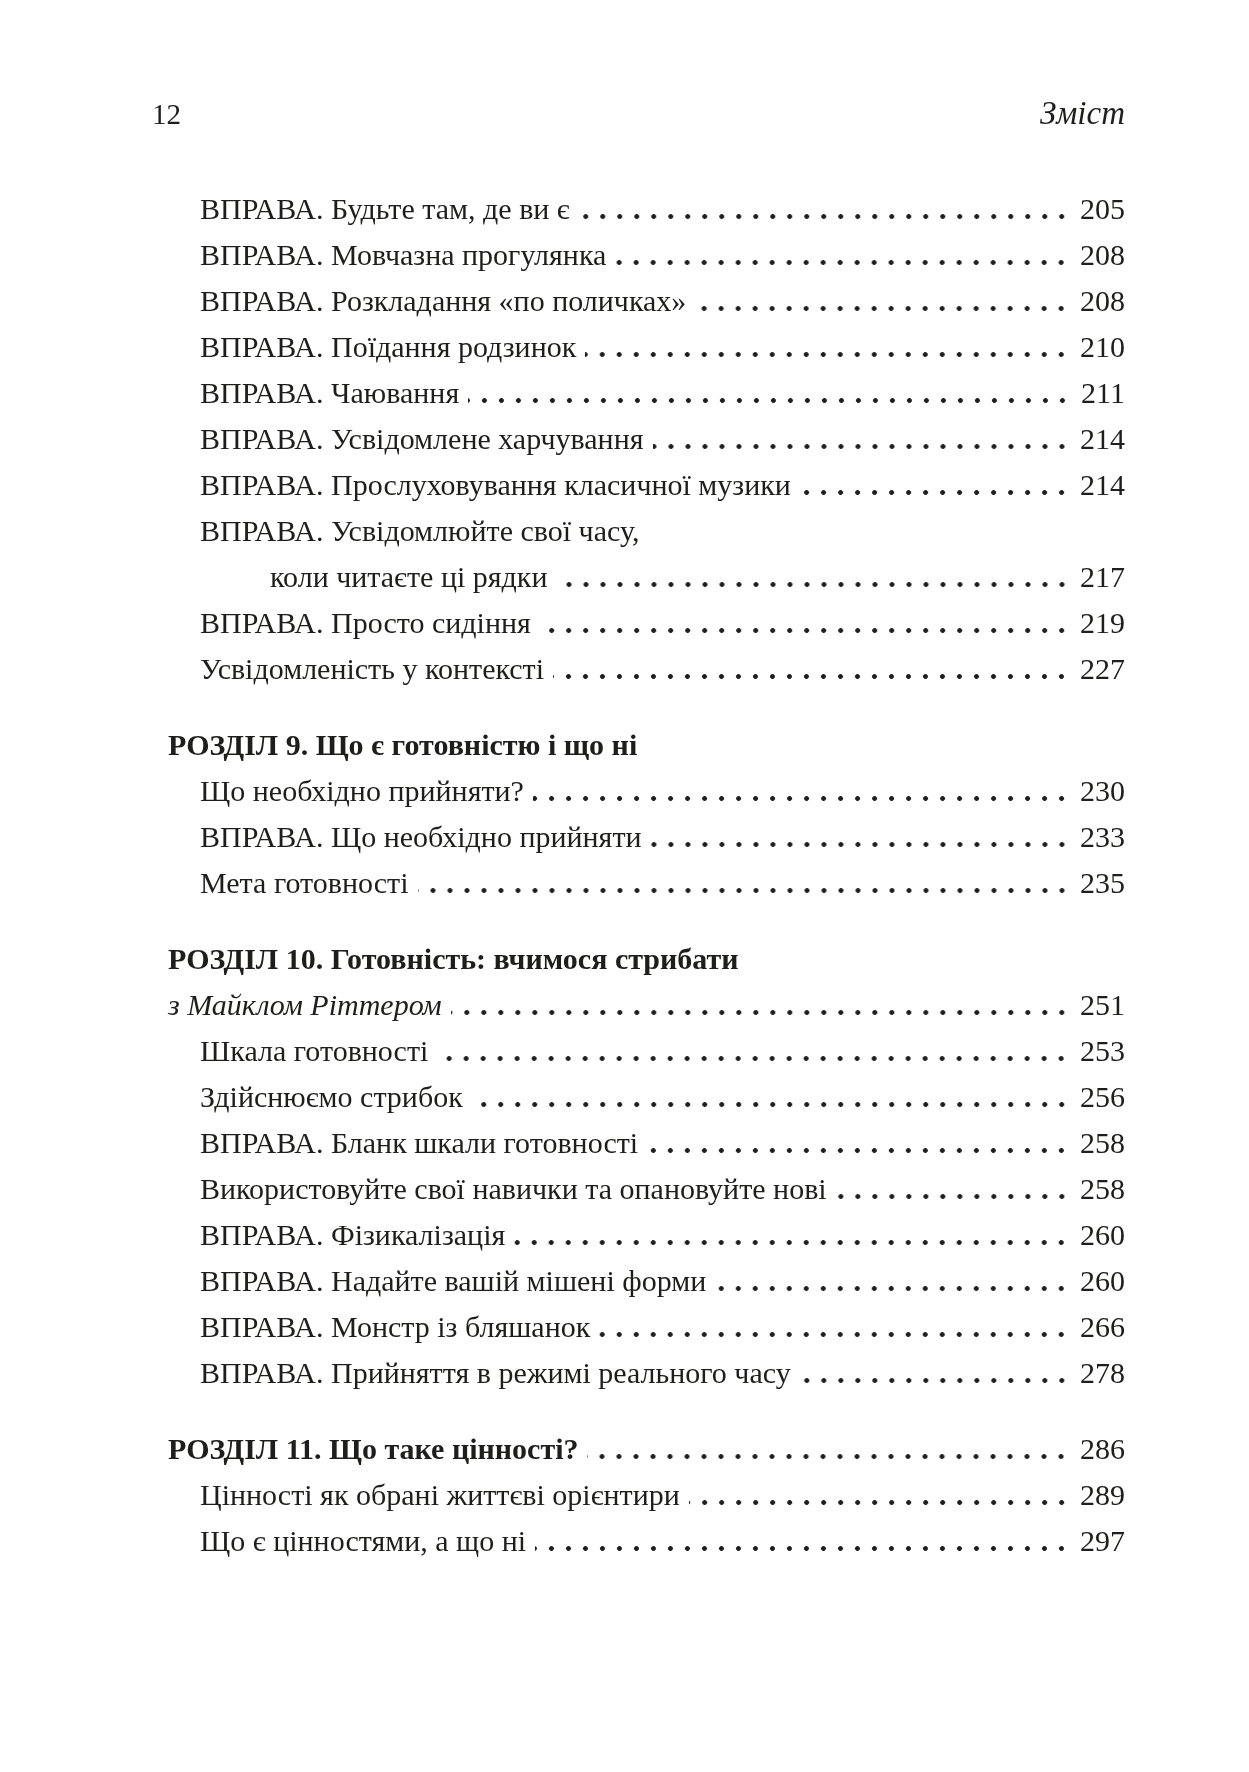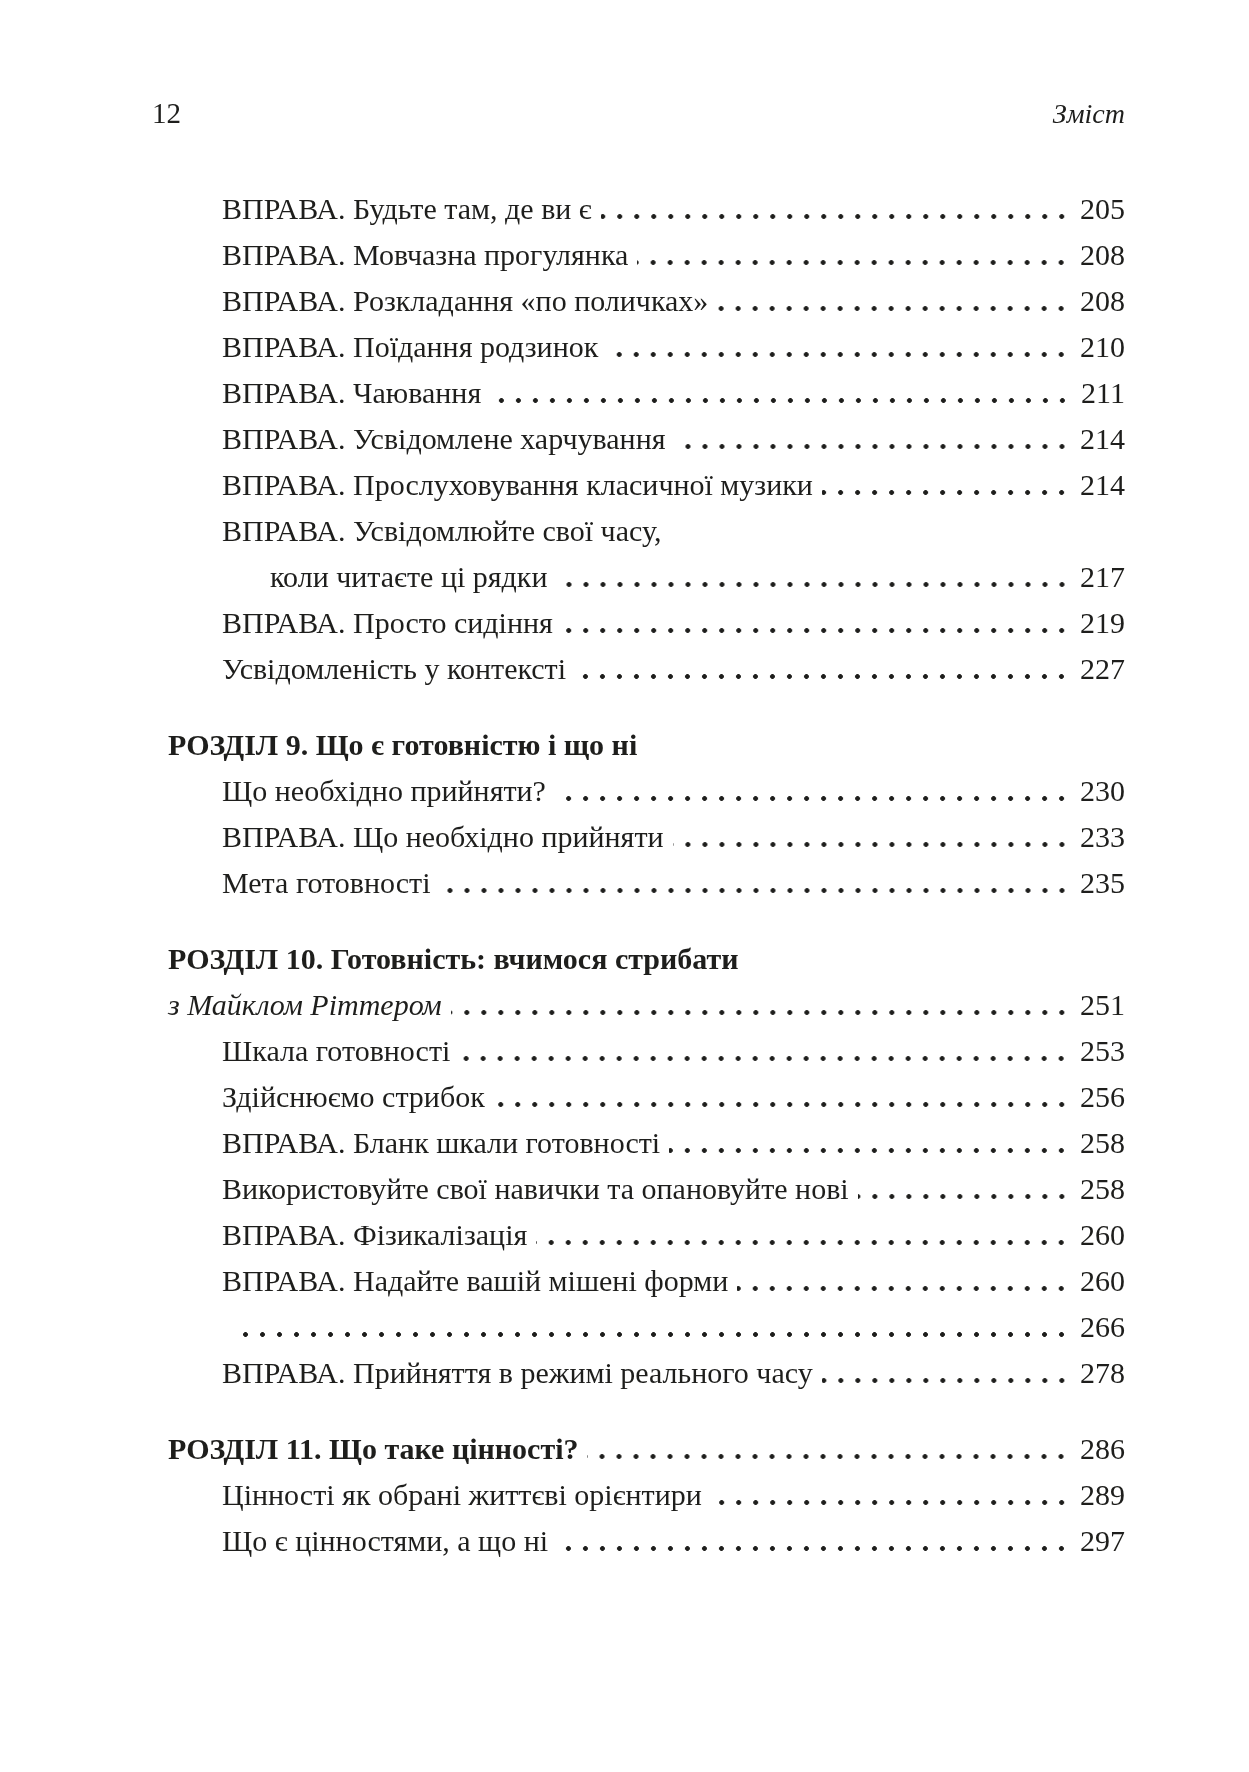--- a/index.html
+++ b/index.html
@@ -20,31 +20,31 @@
   }
   .pagehead {
     display: flex;
     justify-content: space-between;
     align-items: baseline;
     font-size: 29px;
     line-height: 36px;
   }
   .pagehead .running {
     font-style: italic;
-    font-size: 28px;
+    font-size: 33px;
   }
   .toc {
     margin-top: 54px;
     font-size: 30px;
   }
   .row {
     display: flex;
     align-items: baseline;
     line-height: 46px;
-    margin-left: 70px;
+    margin-left: 48px;
     white-space: nowrap;
   }
   .row.heading {
     margin-left: 16px;
     font-weight: bold;
   }
   .row.flush {
     margin-left: 16px;
   }
   .row.cont {
@@ -188,20 +188,21 @@
       <span class="txt">ВПРАВА. Фізикалізація</span>
       <span class="dots"></span>
       <span class="pg">260</span>
     </div>
       <div class="row">
       <span class="txt">ВПРАВА. Надайте вашій мішені форми</span>
       <span class="dots"></span>
       <span class="pg">260</span>
     </div>
       <div class="row">
+      <span class="txt">ВПРАВА. Монстр із бляшанок</span>
       <span class="dots"></span>
       <span class="pg">266</span>
     </div>
       <div class="row">
       <span class="txt">ВПРАВА. Прийняття в режимі реального часу</span>
       <span class="dots"></span>
       <span class="pg">278</span>
     </div>
       <div class="row heading flush gap">
       <span class="txt">РОЗДІЛ 11. Що таке цінності?</span>

